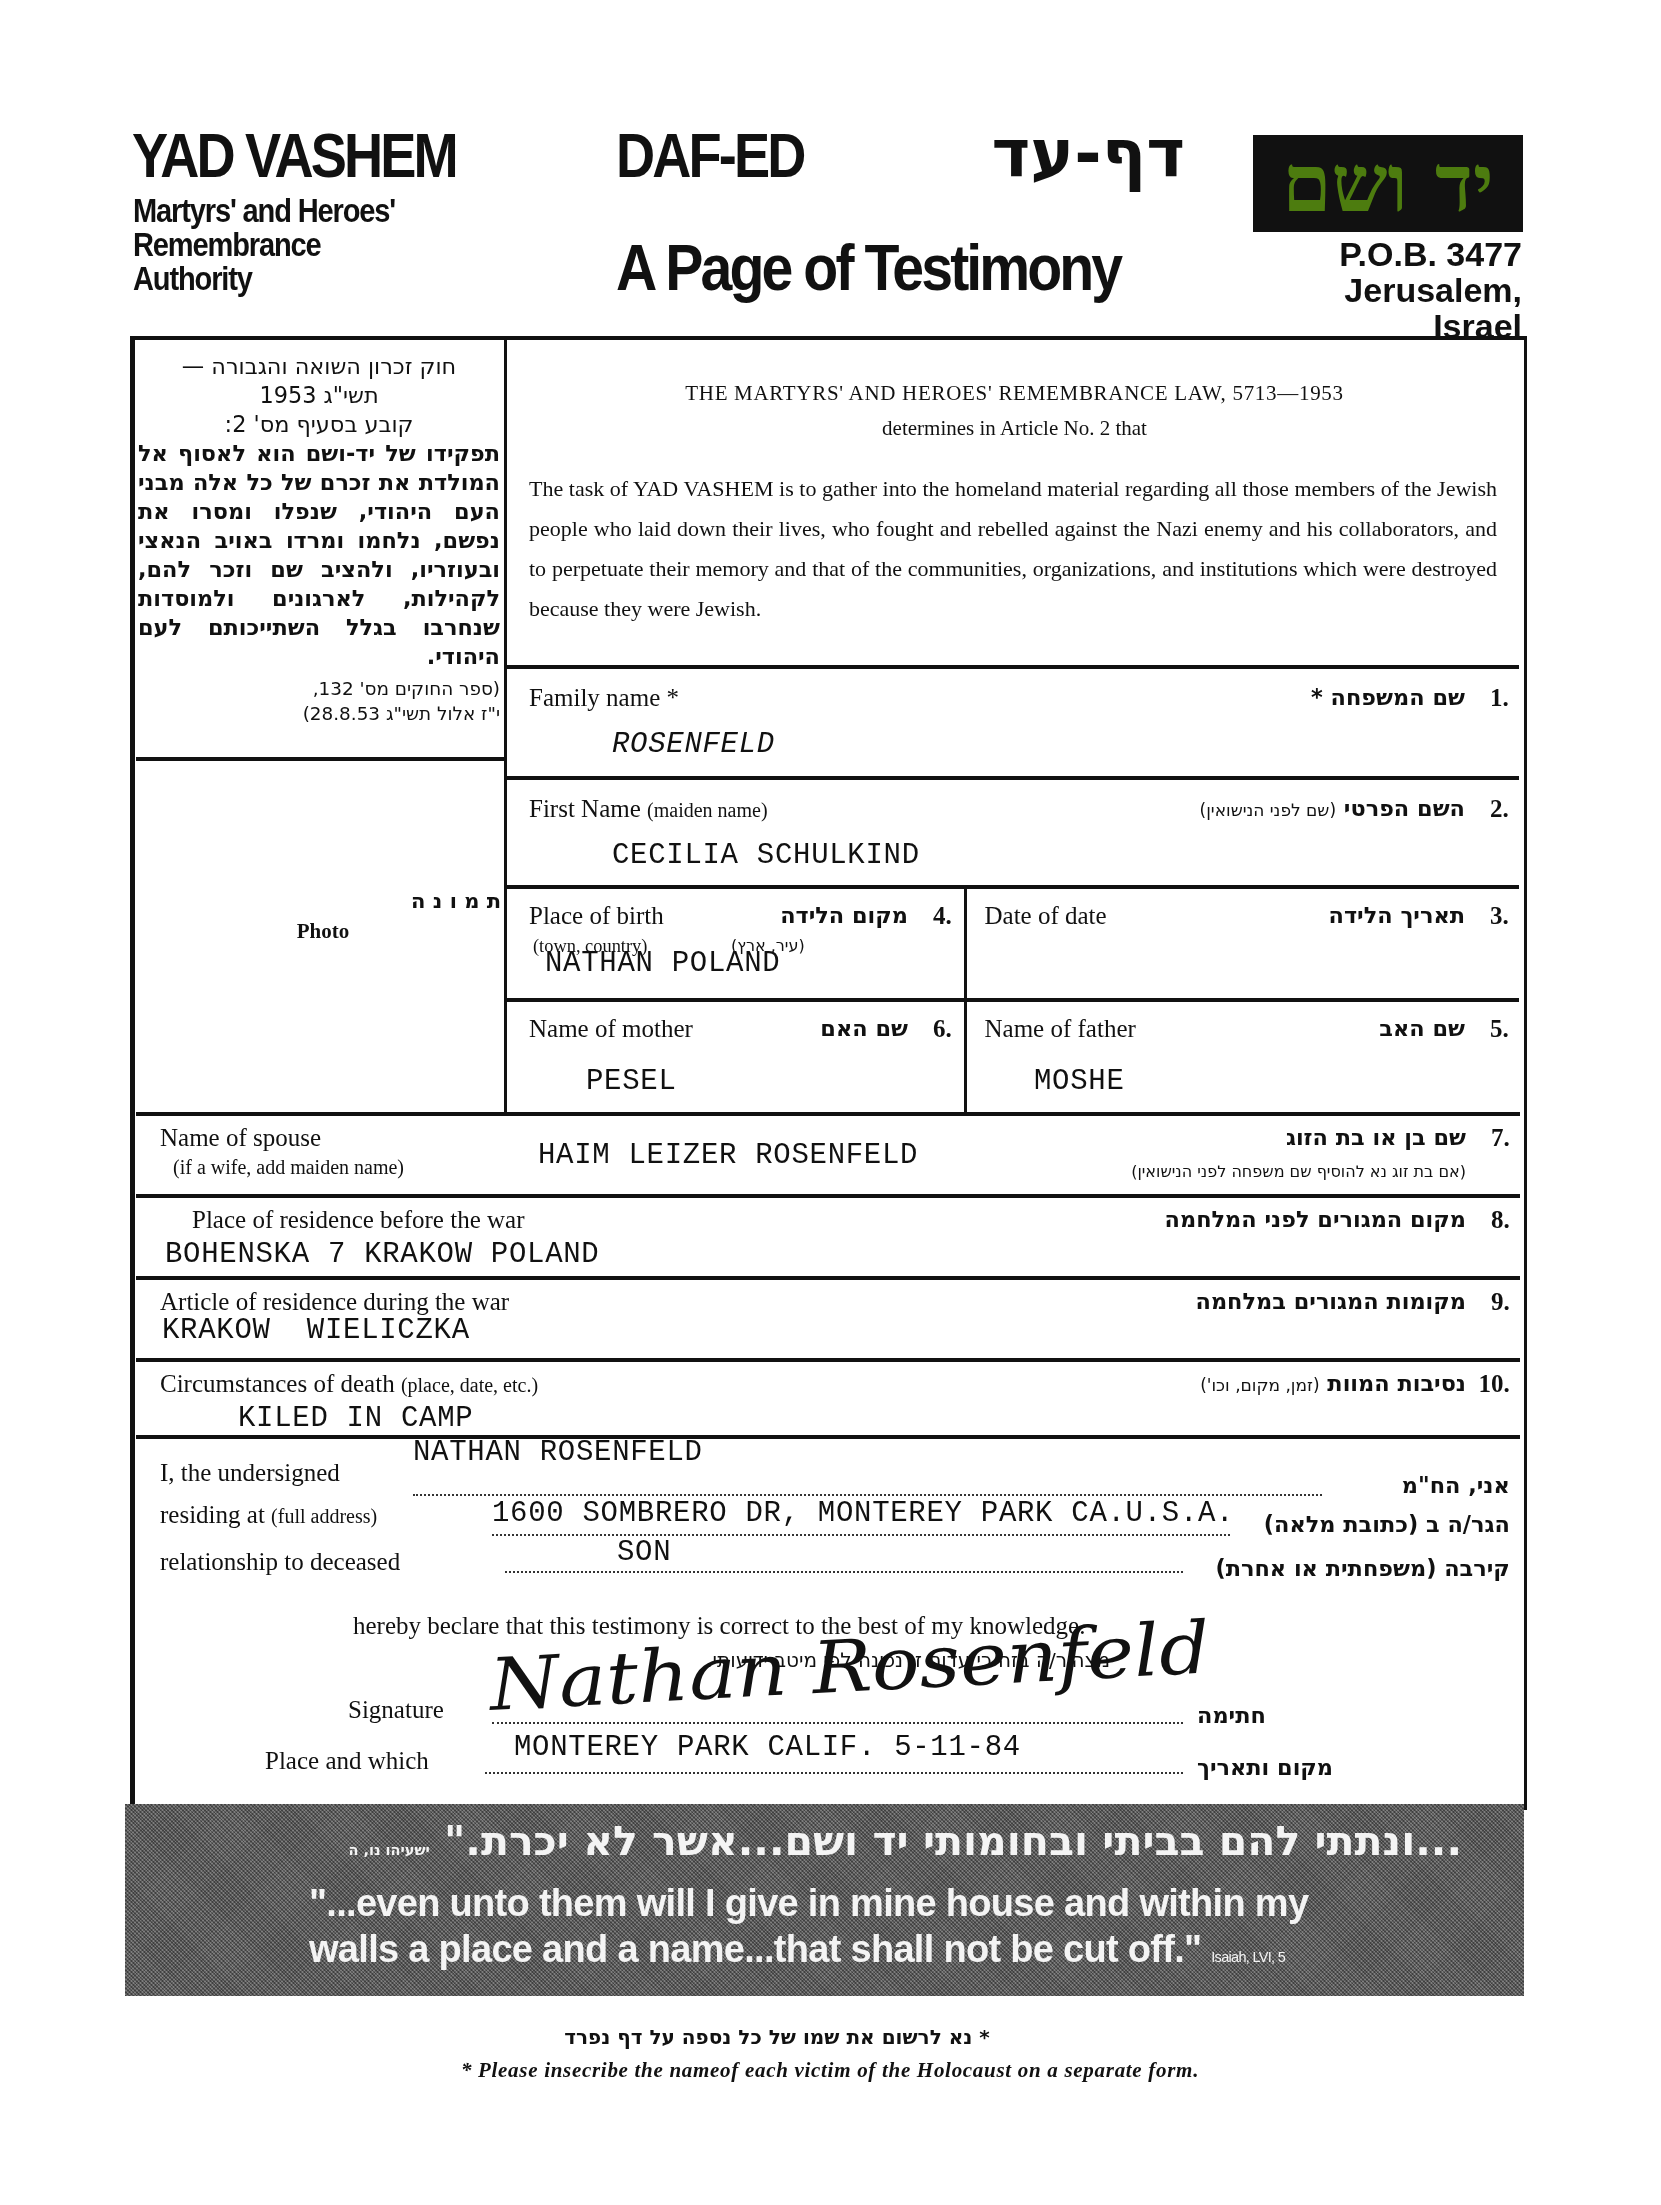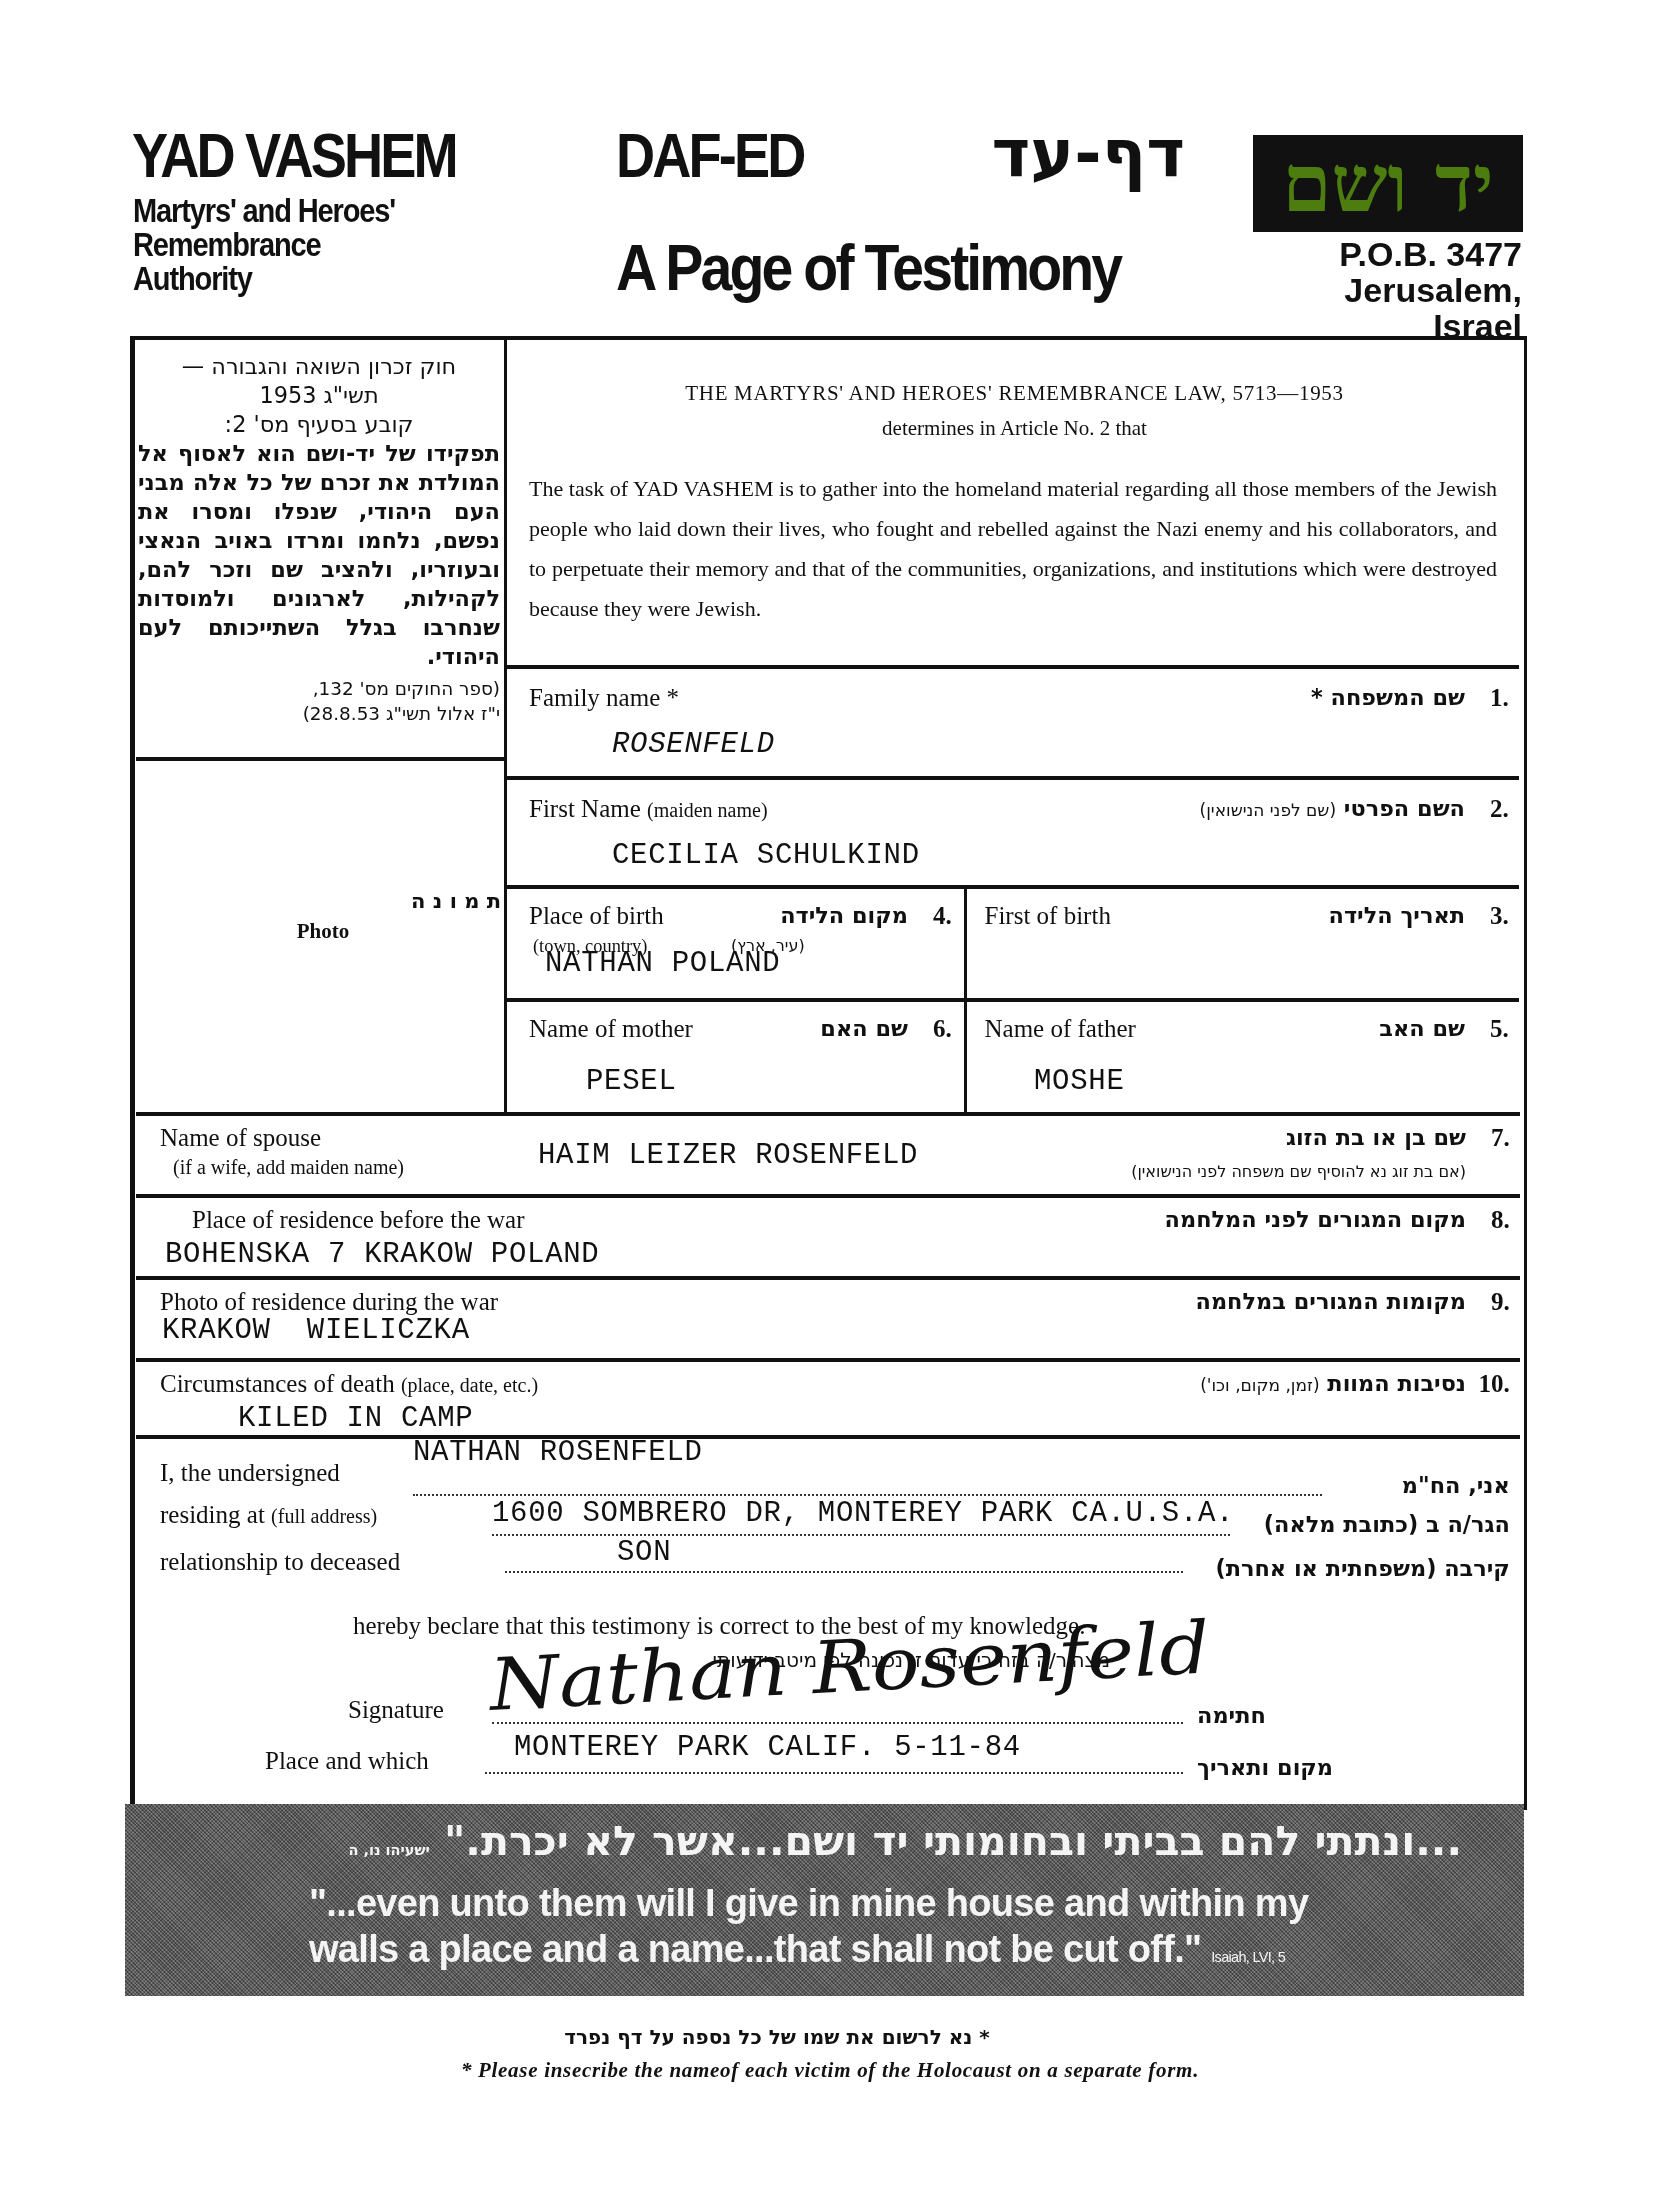--- a/index.html
+++ b/index.html
@@ -121,21 +121,21 @@
 <div class="abs line-v" style="left:964px; top:889px; height:225px;"></div>
 <div class="abs" style="left:507px; top:889px; width:454px; height:109px;">
   <span class="abs lbl" style="left:22px; top:13px;">Place of birth</span>
   <span class="abs he-lbl" style="right:53px; top:13px;">מקום הלידה</span>
   <span class="abs num" style="right:9.2px; top:13px;">4.</span>
   <span class="abs" style="left:26px; top:47px; font-size:18.4px;">(town, country)</span>
   <span class="abs he-small" style="left:224px; top:47px;">(עיר, ארץ)</span>
   <span class="abs val" style="left:38px; top:58px;">NATHAN POLAND</span>
 </div>
 <div class="abs" style="left:968px; top:889px; width:550px; height:109px;">
-  <span class="abs lbl" style="left:16.5px; top:13px;">First of birth</span>
+  <span class="abs lbl" style="left:16.5px; top:13px;">Date of date</span>
   <span class="abs he-lbl" style="right:53px; top:13px;">תאריך הלידה</span>
   <span class="abs num" style="right:9.2px; top:13px;">3.</span>
   <span class="abs val" style="left:40px; top:59px; min-width:198px; min-height:33px;"></span>
 </div>
 <div class="abs line-h" style="left:504px; top:998px; width:1015px;"></div>
 
 <div class="abs" style="left:507px; top:1002px; width:454px; height:112px;">
   <span class="abs lbl" style="left:22px; top:13px;">Name of mother</span>
   <span class="abs he-lbl" style="right:53px; top:13px;">שם האם</span>
   <span class="abs num" style="right:9.2px; top:13px;">6.</span>
@@ -161,21 +161,21 @@
 
 <div class="abs" style="left:136px; top:1198px; width:1383px; height:78px;">
   <span class="abs lbl" style="left:24px; top:8px;margin-left:32px;">Place of residence before the war</span>
   <span class="abs he-lbl" style="right:53px; top:8px;">מקום המגורים לפני המלחמה</span>
   <span class="abs num" style="right:9.2px; top:8px;">8.</span>
   <span class="abs val" style="left:29px; top:40px;">BOHENSKA 7 KRAKOW POLAND</span>
 </div>
 <div class="abs line-h" style="left:136px; top:1276px; width:1384px;"></div>
 
 <div class="abs" style="left:136px; top:1280px; width:1383px; height:78px;">
-  <span class="abs lbl" style="left:24px; top:8px;">Photo of residence during the war</span>
+  <span class="abs lbl" style="left:24px; top:8px;">Article of residence during the war</span>
   <span class="abs he-lbl" style="right:53px; top:8px;">מקומות המגורים במלחמה</span>
   <span class="abs num" style="right:9.2px; top:8px;">9.</span>
   <span class="abs val" style="left:26px; top:34px; white-space:pre;">KRAKOW  WIELICZKA</span>
 </div>
 <div class="abs line-h" style="left:136px; top:1358px; width:1384px;"></div>
 
 <div class="abs" style="left:136px; top:1362px; width:1383px; height:78px;">
   <span class="abs lbl" style="left:24px; top:8px;"><span>Circumstances of death</span> <small>(place, date, etc.)</small></span>
   <span class="abs he-lbl" style="right:53px; top:8px;"><span>נסיבות המוות</span> <span style="font-size:17px; font-weight:400;">(זמן, מקום, וכו')</span></span>
   <span class="abs num" style="right:9.2px; top:8px;">10.</span>

